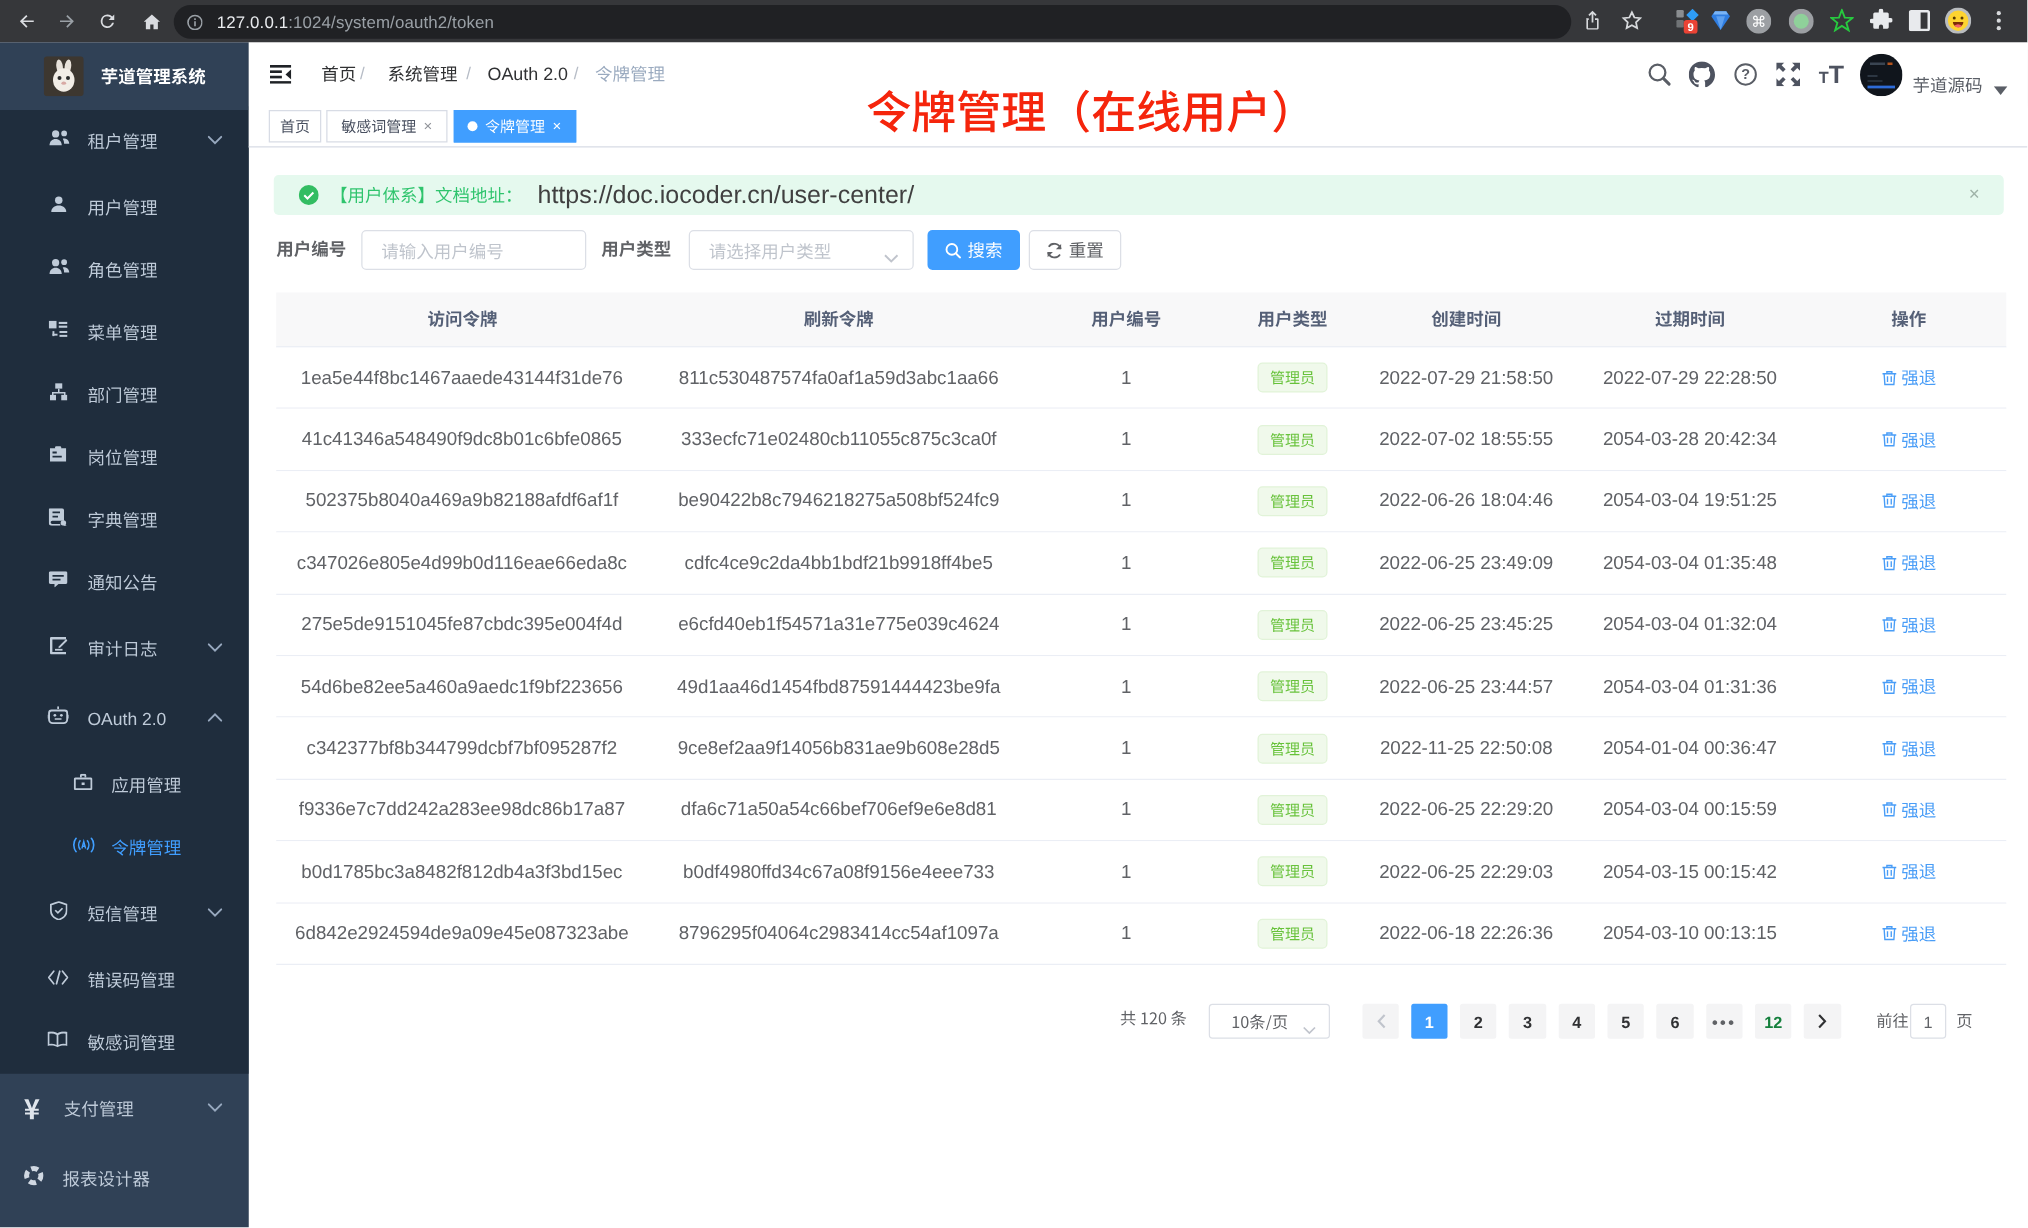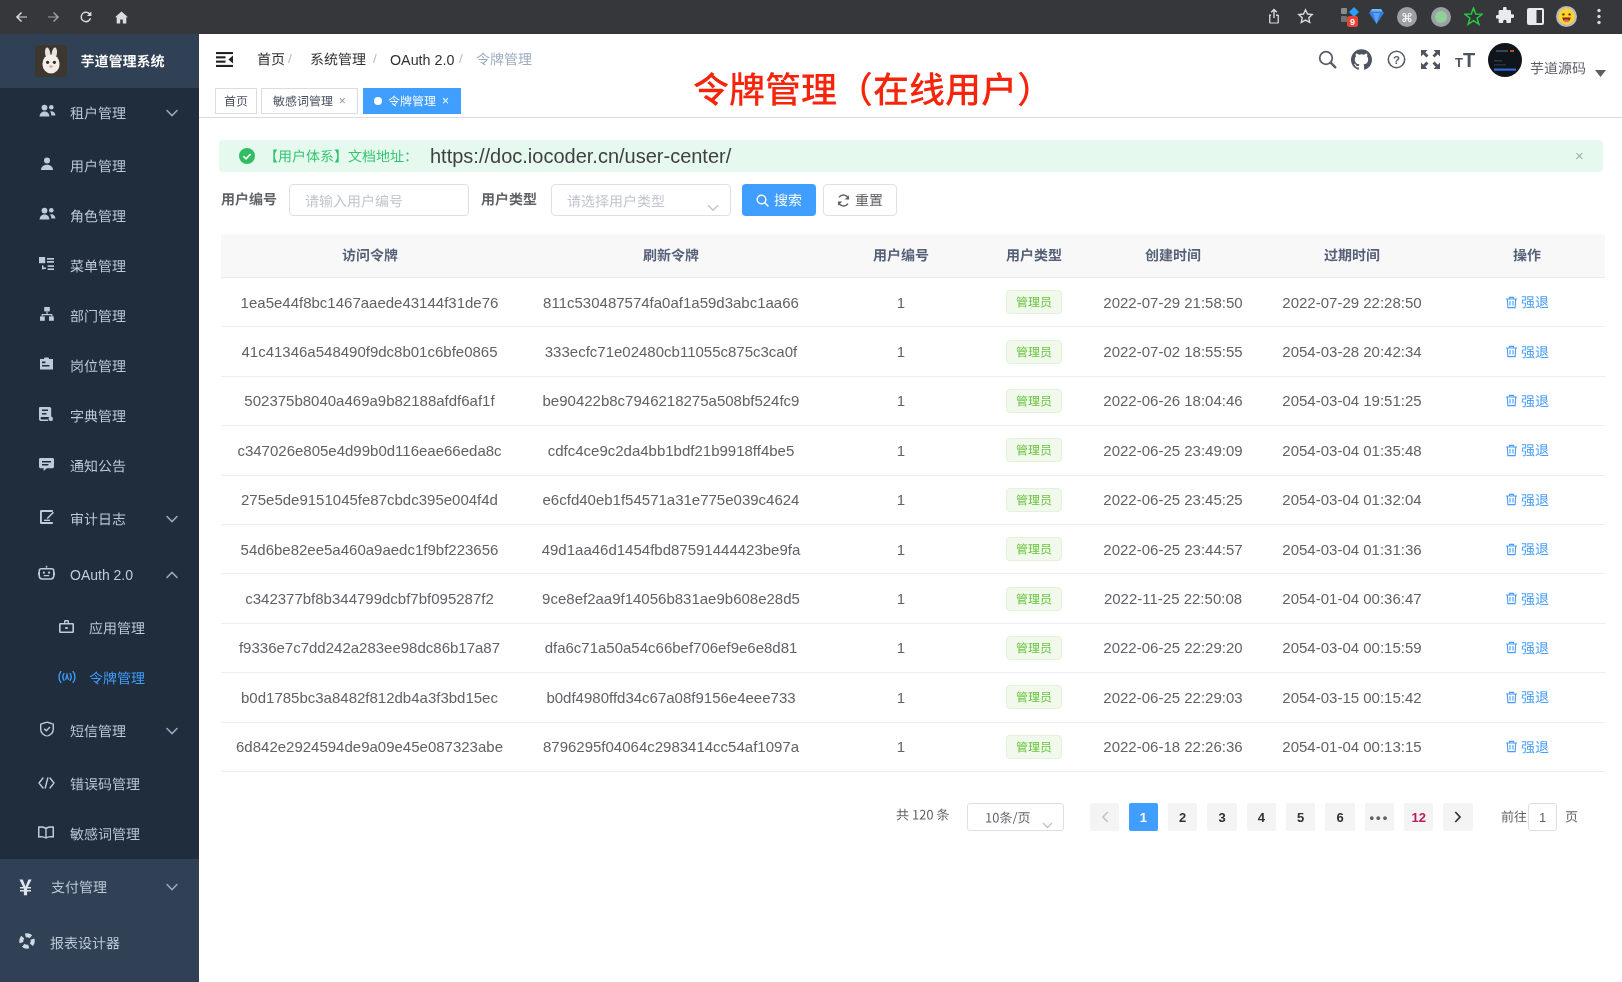--- a/index.html
+++ b/index.html
@@ -166,20 +166,28 @@
       </svg></div>
     <div class="abs" style="left:47px;top:10px;"><svg width="14" height="14" viewBox="0 0 14 14" style="">
         <path d="M1 6.4h8.5L6 2.9l1-1L12.1 7 7 12.1l-1-1 3.5-3.5H1z" fill="#9aa0a6"></path>
       </svg></div>
     <div class="abs" style="left:79px;top:10px;"><svg width="14" height="14" viewBox="0 0 14 14" style="">
         <path d="M7 1.6a5.4 5.4 0 1 0 5.2 6.6h-1.6a3.9 3.9 0 1 1-3.6-5.1c1.1 0 2 .4 2.7 1.1L7.9 6H12.4V1.5l-1.6 1.6A5.3 5.3 0 0 0 7 1.6z" fill="#dadce0"></path>
       </svg></div>
     <div class="abs" style="left:114px;top:10px;"><svg width="15" height="14" viewBox="0 0 15 14" style="">
         <path d="M7.5 1.6 1 7.3h1.7v6.1h3.5V9.6h2.6v3.8h3.5V7.3H14z" fill="#dadce0"></path>
       </svg></div>
+    <div id="pill" class="abs flex">
+      <div class="abs" style="left:9.5px;top:7px;"><svg width="13" height="13" viewBox="0 0 13 13" style="">
+          <circle cx="7" cy="7" r="5.6" fill="none" stroke="#9aa0a6" stroke-width="1.3"></circle>
+          <rect x="6.35" y="6" width="1.3" height="4" fill="#9aa0a6"></rect>
+          <rect x="6.35" y="3.6" width="1.3" height="1.4" fill="#9aa0a6"></rect>
+        </svg></div>
+      <span class="curl abs" style="left:34px;top:6px">127.0.0.1<span class="dim">:1024/system/oauth2/token</span></span>
+    </div>
     <div class="abs" style="left:1265px;top:7px;"><svg width="18" height="18" viewBox="0 0 18 18" style="">
         <path d="M9 1.5 5.7 4.8l1 1L8.3 4.2V11h1.4V4.2l1.6 1.6 1-1z" fill="#d7d9dc"></path>
         <path d="M4 7.5h2v1.4H5.4v6.6h7.2V8.9H11V7.5h2a.9.9 0 0 1 .9.9v7.2a.9.9 0 0 1-.9.9H5a.9.9 0 0 1-.9-.9V8.4A.9.9 0 0 1 4 7.5z" fill="#d7d9dc"></path>
       </svg></div>
     <div class="abs" style="left:1297px;top:8px;"><svg width="17" height="17" viewBox="0 0 17 17" style="">
         <path d="M8.5 1.8l2 4.2 4.7.6-3.4 3.2.9 4.6-4.2-2.3-4.2 2.3.9-4.6L1.8 6.6l4.7-.6z" fill="none" stroke="#d7d9dc" stroke-width="1.4"></path>
       </svg></div>
     <div class="abs" style="left:1341px;top:7px;"><svg width="19" height="20" viewBox="0 0 19 20" style="">
         <rect x="0" y="1" width="6" height="6" rx="1" fill="#8a8d90"></rect>
         <rect x="0" y="9" width="6" height="6" rx="1" fill="#707376"></rect>
@@ -1163,21 +1171,21 @@
           <svg class="st" style="width:36.0px;height:12px;" viewBox="0 0 3000 1000">
             <g transform="translate(0,880) scale(1,-1)" fill="#67c23a">
               <use href="#qr7BA1" x="0"></use>
               <use href="#qr7406" x="1000"></use>
               <use href="#qr5458" x="2000"></use>
             </g>
           </svg>
         </span>
       </div>
       <div class="td c5">2022-06-18 22:26:36</div>
-      <div class="td c6">2054-01-04 00:13:15</div>
+      <div class="td c6">2054-03-10 00:13:15</div>
       <div class="td c7">
         <span style="display:flex;align-items:center">
           <svg width="13" height="13" viewBox="0 0 13 13" style="">
             <path d="M1 3h11 M4.5 3V1.4h4V3 M2.3 3l.6 8.6h7.2l.6-8.6 M5 5v4.6 M8 5v4.6" fill="none" stroke="#499df7" stroke-width="1.1"></path>
           </svg>
           <span style="width:3px"></span>
           <svg class="st" style="width:28.0px;height:14px;" viewBox="0 0 2000 1000">
             <g transform="translate(0,880) scale(1,-1)" fill="#499df7">
               <use href="#qr5F3A" x="0"></use>
               <use href="#qr9000" x="1000"></use>
@@ -1221,21 +1229,21 @@
   </div>
 <div class="pbtn" style="left:1128.7px;width:29.4px;background:#409eff;color:#fff;font-size:13px">1</div>
 <div class="pbtn" style="left:1168px;width:29.4px;background:#f4f4f5;color:#303133;font-size:13px">2</div>
 <div class="pbtn" style="left:1207.4px;width:29.4px;background:#f4f4f5;color:#303133;font-size:13px">3</div>
 <div class="pbtn" style="left:1246.7px;width:29.4px;background:#f4f4f5;color:#303133;font-size:13px">4</div>
 <div class="pbtn" style="left:1286px;width:29.4px;background:#f4f4f5;color:#303133;font-size:13px">5</div>
 <div class="pbtn" style="left:1325.4px;width:29.4px;background:#f4f4f5;color:#303133;font-size:13px">6</div>
 <div class="pbtn" style="left:1364.7px;width:29.4px;background:#f4f4f5;color:#303133;font-size:13px">
     <span style="letter-spacing:2px;color:#606266">•••</span>
   </div>
-<div class="pbtn" style="left:1404px;width:29.4px;background:#f4f4f5;color:#be185d;font-size:13px">12</div>
+<div class="pbtn" style="left:1404px;width:29.4px;background:#f4f4f5;color:#15803d;font-size:13px">12</div>
 <div class="pbtn" style="left:1443.3px;width:29.4px;background:#f4f4f5;color:#303133;font-size:13px">
     <svg width="8" height="12" viewBox="0 0 8 12" style="">
       <path d="M1.3 1 6 6l-4.7 5" fill="none" stroke="#303133" stroke-width="1.7"></path>
     </svg>
   </div>
 <div class="abs" style="left:1500.5px;top:810px;">
     <svg class="st" style="width:26.0px;height:13px;" viewBox="0 0 2000 1000">
       <g transform="translate(0,880) scale(1,-1)" fill="#606266">
         <use href="#qr524D" x="0"></use>
         <use href="#qr5F80" x="1000"></use>

